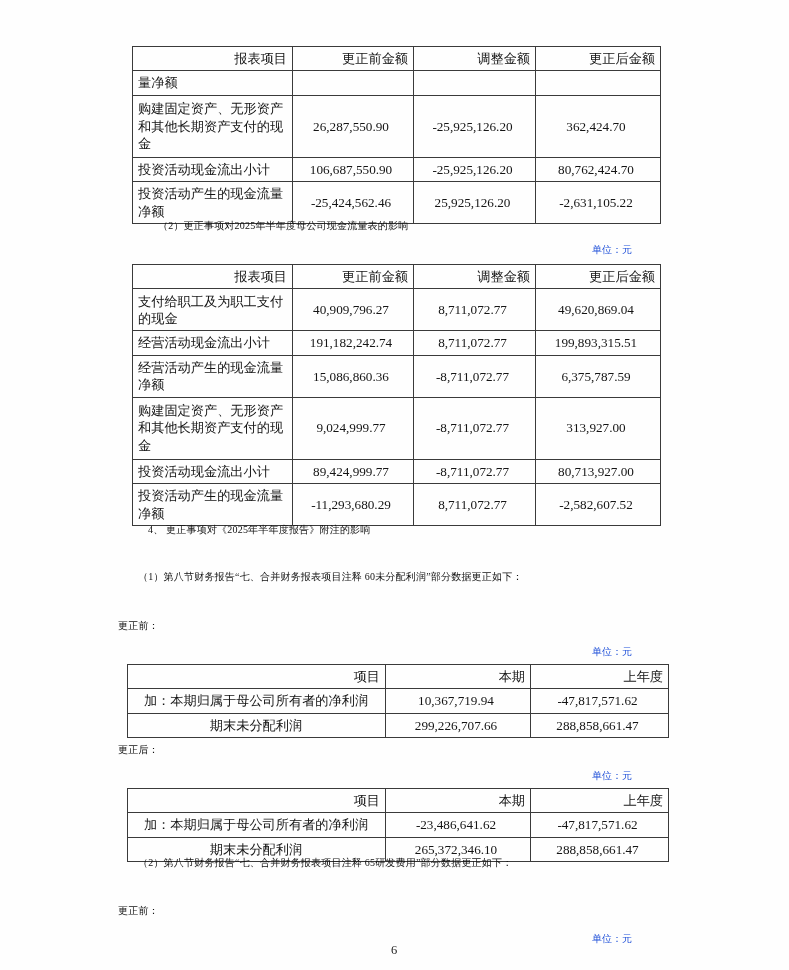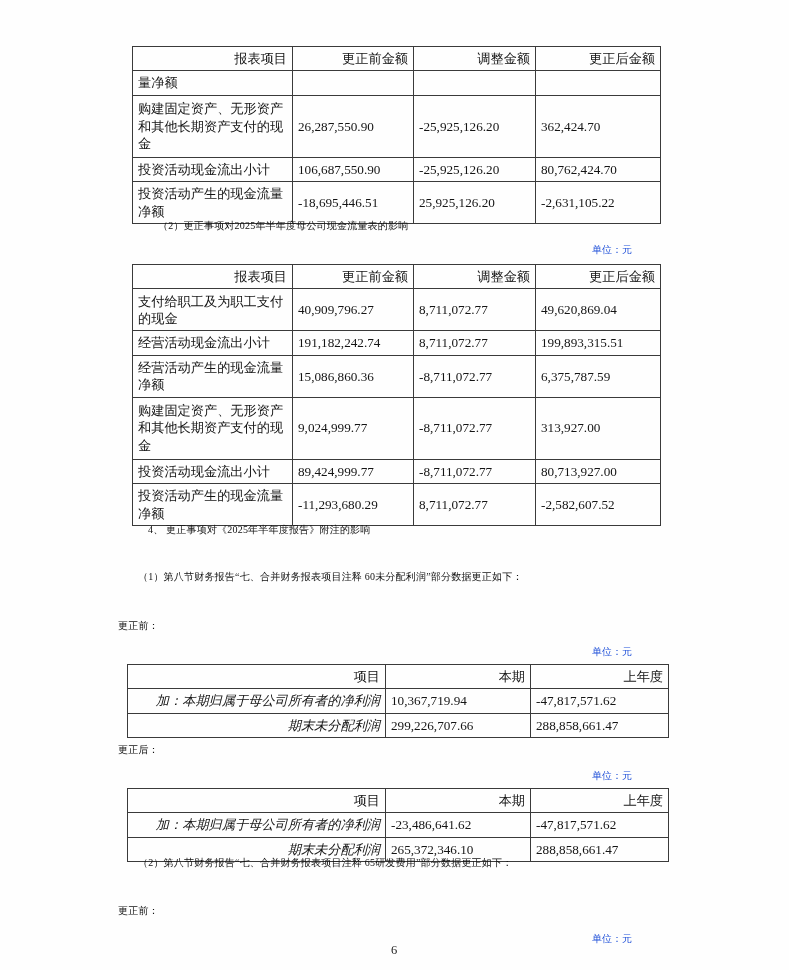--- a/index.html
+++ b/index.html
@@ -35,22 +35,22 @@
     border: 1px solid #3a3a3a;
     padding: 3px 5px;
     font-weight: normal;
     line-height: 1.32;
     vertical-align: middle;
   }
   table.fin th {
     text-align: right;
   }
   .c-center { text-align: left; }
-  .c-right  { text-align: left; padding-right: 9px !important; }
-  .c-left   { text-align: right; padding-left: 4px !important; font-style: italic; }
+  .c-right  { text-align: center; padding-right: 9px !important; }
+  .c-left   { text-align: center; padding-left: 4px !important; }
 
   
   .t-main { position: absolute; width: 528px; }
   .t-main col.c1 { width: 160px; }
   .t-main col.c2 { width: 121px; }
   .t-main col.c3 { width: 122px; }
   .t-main col.c4 { width: 125px; }
 
   
   .t-small { position: absolute; width: 541px; font-size: 12.6px; }
@@ -115,21 +115,21 @@
         <td class="c-right">362,424.70</td>
       </tr>
       <tr style="height:24px;">
         <td class="c-center">投资活动现金流出小计</td>
         <td class="c-right">106,687,550.90</td>
         <td class="c-right">-25,925,126.20</td>
         <td class="c-right">80,762,424.70</td>
       </tr>
       <tr style="height:40px;">
         <td class="c-center">投资活动产生的现金流量净额</td>
-        <td class="c-right">-18,695,446.51</td>
+        <td class="c-right">-25,424,562.46</td>
         <td class="c-right">25,925,126.20</td>
         <td class="c-right">-2,631,105.22</td>
       </tr>
     </tbody>
   </table>
 
   <div class="txt" style="left:158px; top:218px; width:520px;">（2）更正事项对2025年半年度母公司现金流量表的影响</div>
 
   <div class="unit" style="left:592px; top:243px;">单位：元</div>
 

